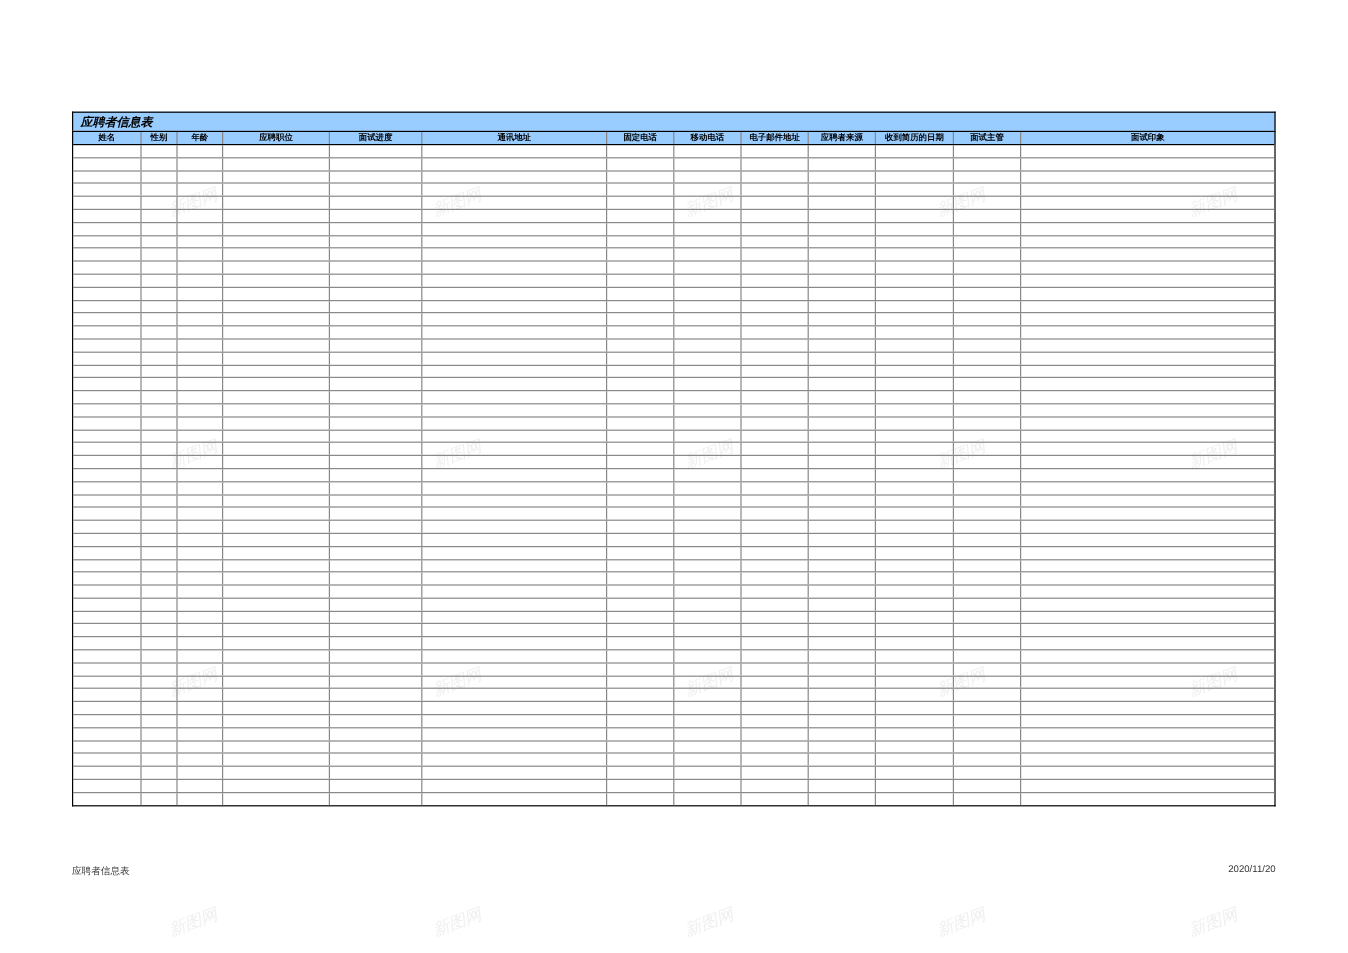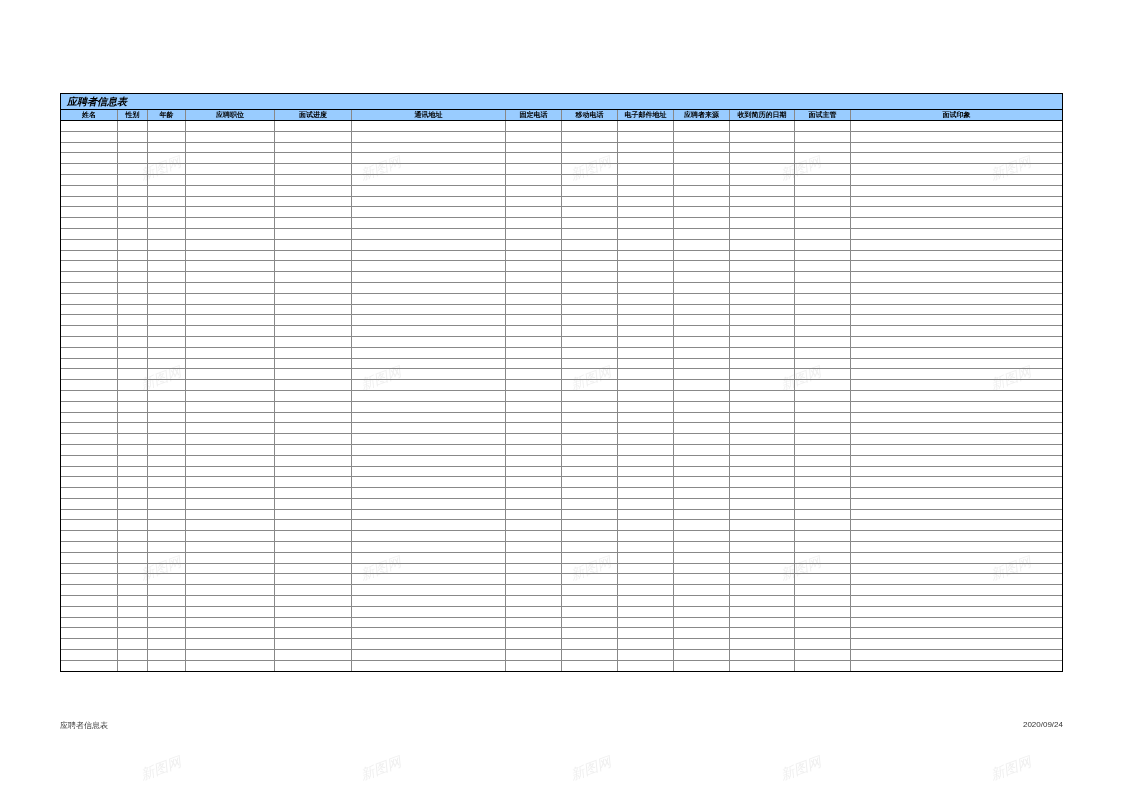--- a/index.html
+++ b/index.html
@@ -900,21 +900,21 @@
         <div class="body-cell col-9"></div>
         <div class="body-cell col-10"></div>
         <div class="body-cell col-11"></div>
         <div class="body-cell col-12"></div>
       </div>
     </div>
 </div>
 
 <div class="footer">
   <span>应聘者信息表</span>
-  <span>2020/09/24</span>
+  <span>2020/11/20</span>
 </div>
 
 <div id="watermarks">
     <div class="watermark" style="left: 140px; top: 160px;">新图网</div>
     <div class="watermark" style="left: 360px; top: 160px;">新图网</div>
     <div class="watermark" style="left: 570px; top: 160px;">新图网</div>
     <div class="watermark" style="left: 780px; top: 160px;">新图网</div>
     <div class="watermark" style="left: 990px; top: 160px;">新图网</div>
     <div class="watermark" style="left: 140px; top: 370px;">新图网</div>
     <div class="watermark" style="left: 360px; top: 370px;">新图网</div>

